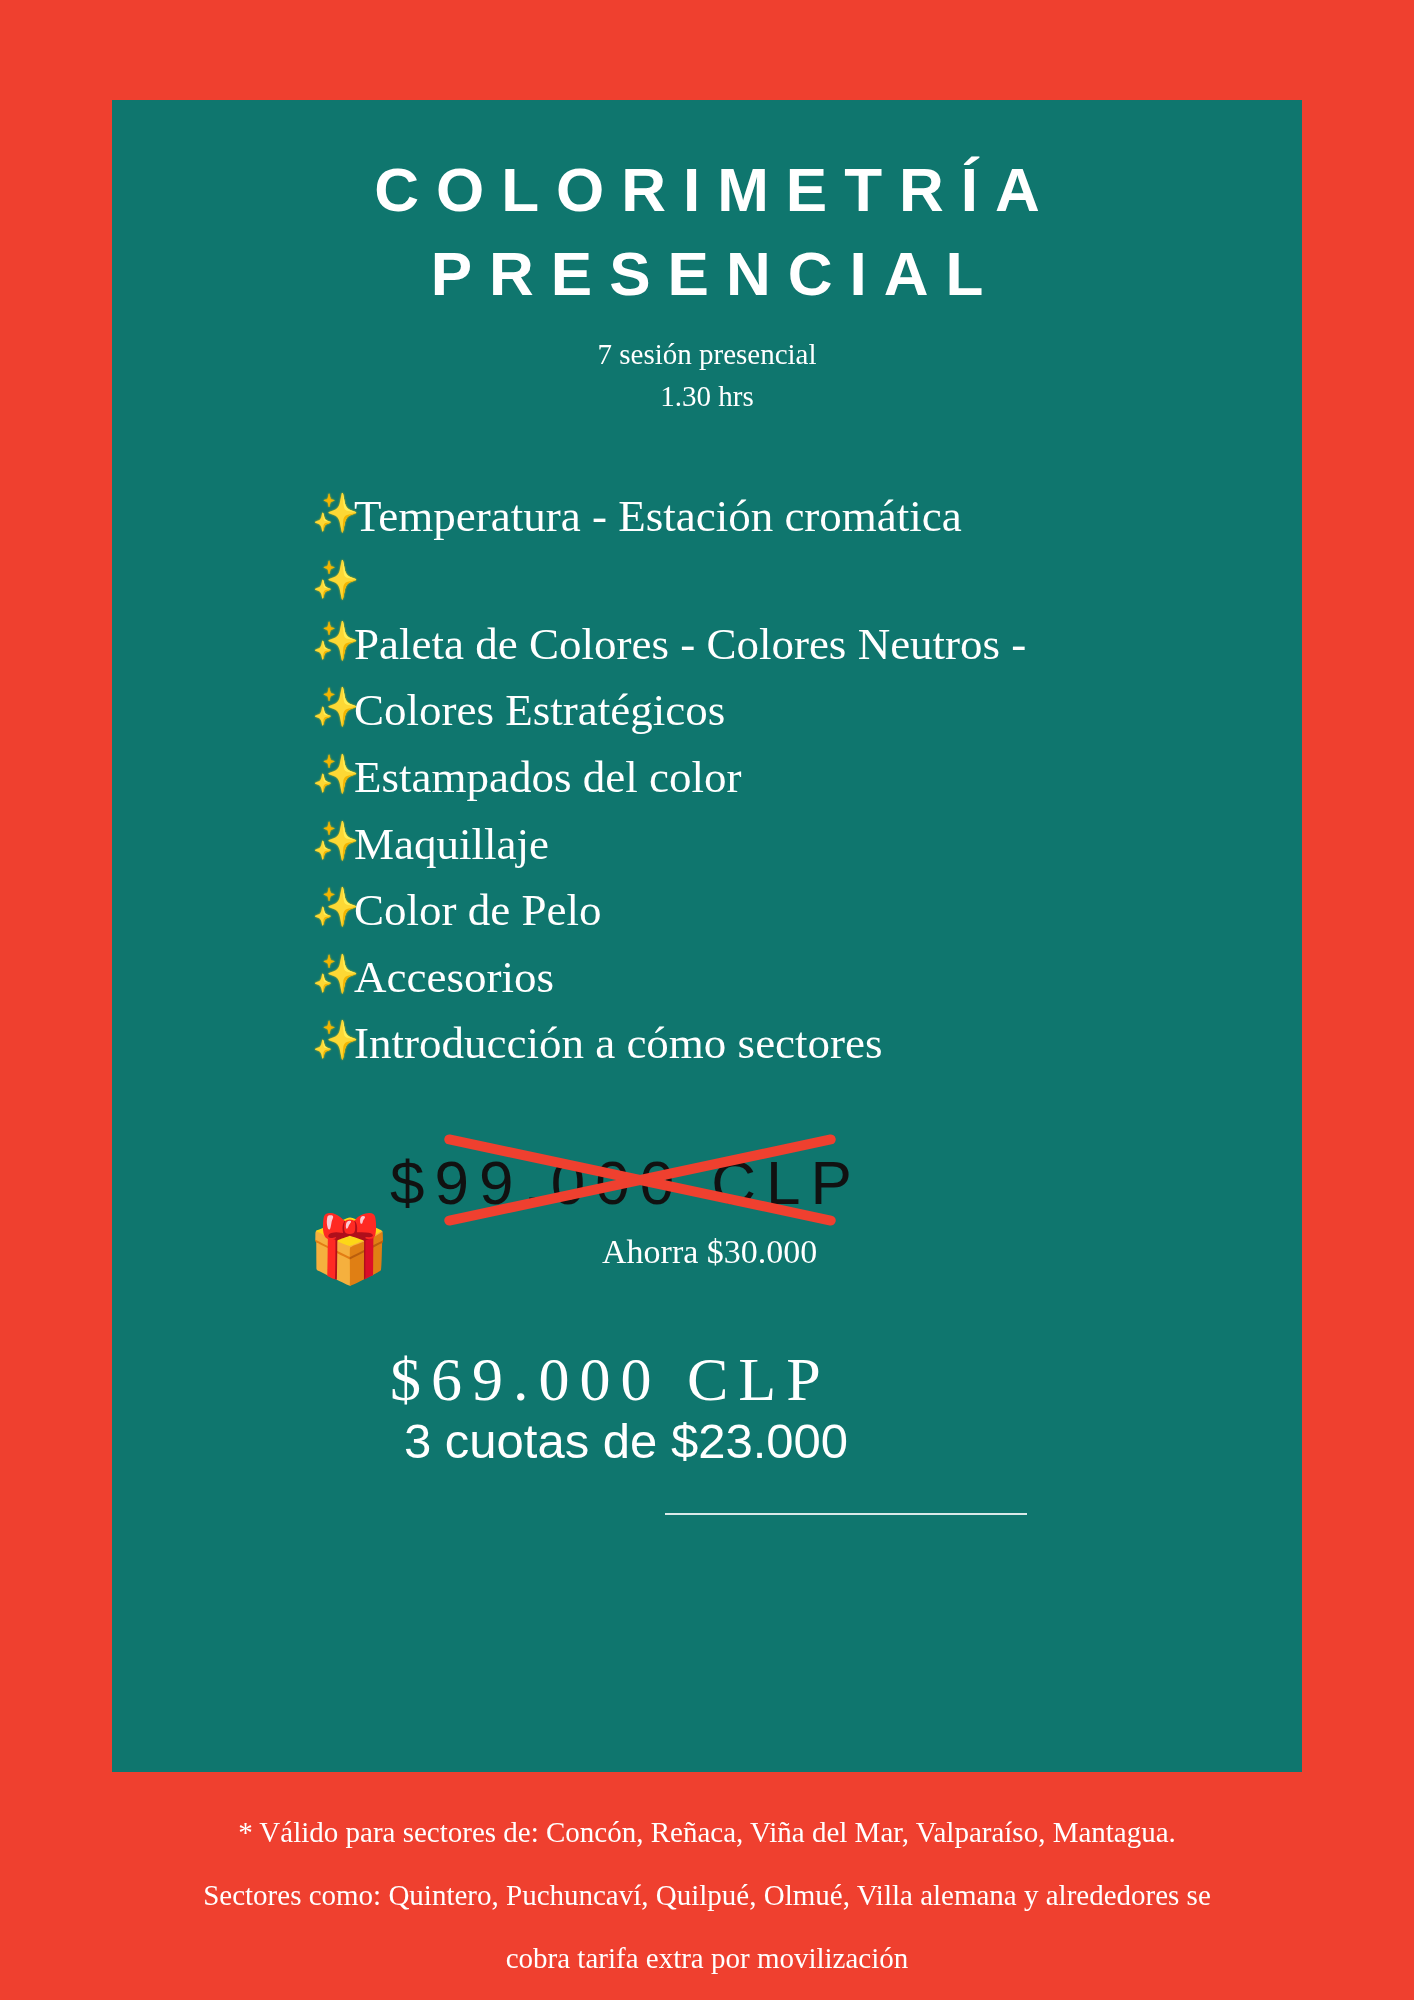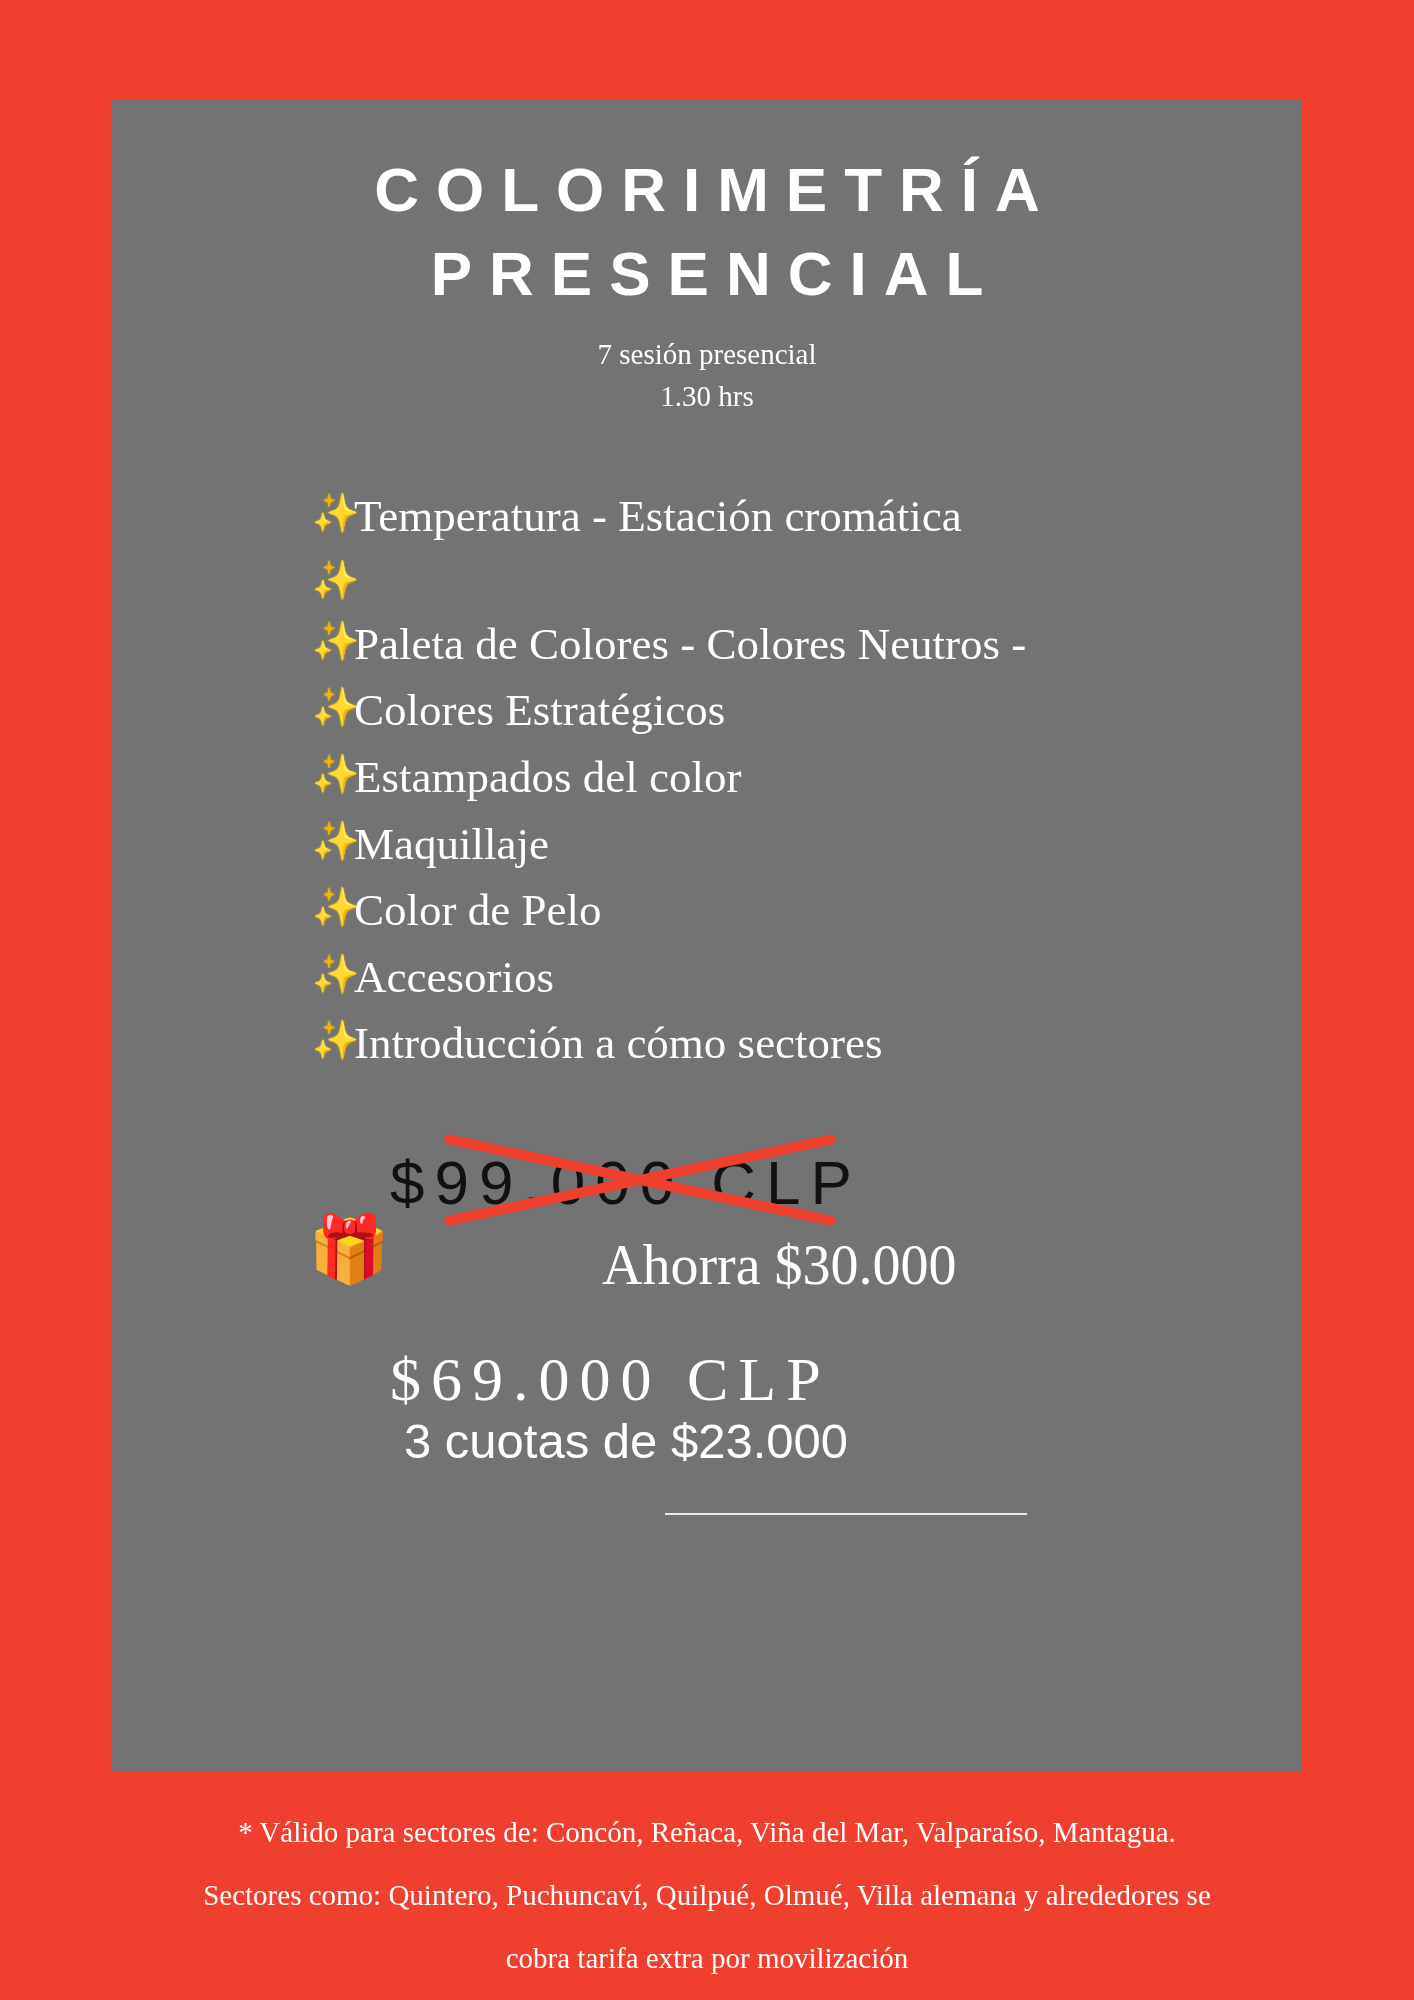--- a/index.html
+++ b/index.html
@@ -21,21 +21,21 @@
     background: #ef402f;
     box-sizing: border-box;
   }
 
   .panel {
     position: absolute;
     left: 112px;
     top: 100px;
     width: 1190px;
     height: 1672px;
-    background: #737373;
+    background: #0f766e;
     box-sizing: border-box;
   }
 
   
   .title-block {
     padding-top: 48px;
     text-align: center;
   }
   .title-line {
     font-family: "Liberation Sans", sans-serif;
@@ -131,21 +131,21 @@
     top: -12px;
     font-size: 66px;
     line-height: 1;
   }
   .save-text {
     position: absolute;
     left: 212px;
     top: 4px;
     color: #ffffff;
     font-family: "Liberation Serif", serif;
-    font-size: 56px;
+    font-size: 34px;
   }
 
   .new-price {
     margin-top: 42px;
     font-family: Liberation Serif, serif;
     font-size: 62px;
     letter-spacing: 10px;
     color: #ffffff;
     line-height: 1.1;
   }

